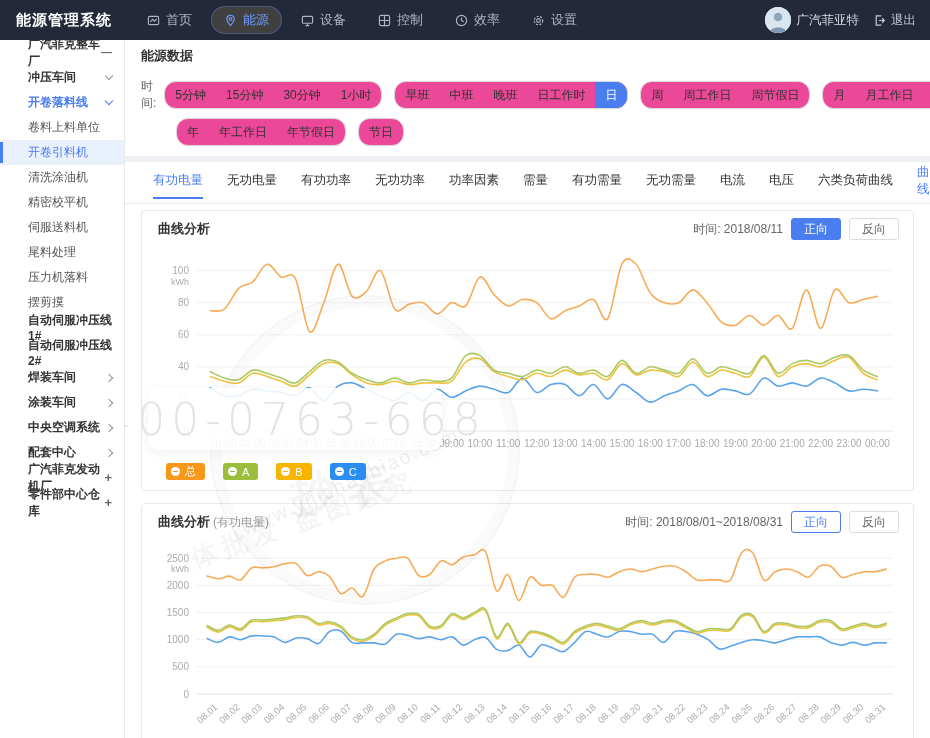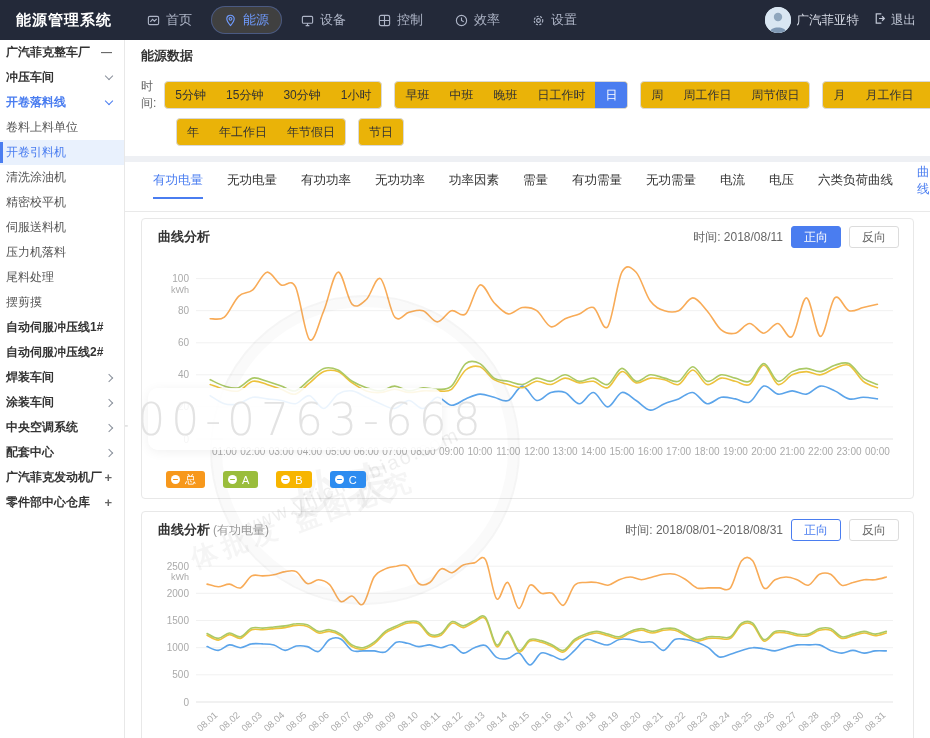--- a/index.html
+++ b/index.html
@@ -8,54 +8,54 @@
   
   .topbar { height:40px; background:#232939; display:flex; align-items:center; padding:0 14px 0 16px; position:relative; z-index:60; }
   .logo { color:#fff; font-size:15px; font-weight:bold; letter-spacing:1px; margin-right:22px; }
   .nav { display:flex; align-items:center; gap:6px; }
   .nav-item { display:flex; align-items:center; gap:6px; color:#aeb5c7; font-size:13px; padding:5px 13px; border-radius:15px; cursor:pointer; }
   .nav-item svg { display:block; }
   .nav-item.active { background:#404040; color:#6f9bff; box-shadow:inset 0 0 0 1px rgba(96,140,255,.35); }
   .top-right { margin-left:auto; display:flex; align-items:center; gap:6px; }
   .avatar { width:26px; height:26px; border-radius:50%; background:#d9e6f2; overflow:hidden; display:flex; align-items:center; justify-content:center; cursor:pointer; }
   .uname { color:#d7dbe6; font-size:12.5px; margin-right:8px; }
-  .logout { display:flex; gap:5px; color:#c2c8d6; font-size:12.5px; cursor:pointer; }
+  .logout { display:flex; align-items:center; gap:5px; color:#c2c8d6; font-size:12.5px; cursor:pointer; }
 
   
   .layout { display:flex; height:698px; }
   .sidebar { width:125px; flex-shrink:0; background:#fff; border-right:1px solid #e8e8e8; overflow:hidden; }
   .side-head { height:34px; display:flex; align-items:center; justify-content:space-between; padding:0 12px 0 14px; color:#9aa0aa; font-size:12px; border-bottom:1px solid #efefef; }
   .side-head .hicon { color:#6a7widt080; cursor:pointer; color:#666; }
   .side-list { list-style:none; }
-  .side-item { height:25px; display:flex; align-items:center; justify-content:space-between; padding:0 12px 0 6px; font-size:12px; color:#555; cursor:pointer; position:relative; }
+  .side-item { height:25px; display:flex; align-items:center; justify-content:space-between; padding:0 12px 0 28px; font-size:12px; color:#555; cursor:pointer; position:relative; }
   .side-item.bold { color:#333; font-weight:600; }
   .side-item.blue { color:#4a7df0; font-weight:600; }
   .side-item.selected { background:#e9f1fd; color:#4a7df0; }
   .side-item.selected::before { content:""; position:absolute; left:0; top:2px; bottom:2px; width:3px; background:#4a7df0; }
   .chev { width:6px; height:6px; border-right:1.4px solid #8b919c; border-bottom:1.4px solid #8b919c; display:inline-block; }
   .chev.down { transform:rotate(45deg); margin-top:-3px; }
   .chev.right { transform:rotate(-45deg); }
   .chev.blue { border-color:#4a7df0; }
   .pm { font-size:13px; color:#666; line-height:1; }
 
   .main { flex:1; position:relative; background:#eef0f4; overflow:hidden; }
 
   
   .filter-card { background:#fff; padding:7px 16px 10px; margin-bottom:6px; }
   .f-title { font-size:13px; font-weight:bold; color:#333; padding-bottom:7px; }
   .f-row { display:flex; align-items:center; margin-top:6px; }
   .f-row2 { padding-left:27px; }
   .t-label { font-size:12px; color:#666; margin-right:8px; }
-  .fgroup { display:inline-flex; border:1px solid #d9d9d9; border-radius:4px; overflow:hidden; background:#eab308; margin-right:12px;justify-content:flex-end; }
+  .fgroup { display:inline-flex; border:1px solid #d9d9d9; border-radius:12px; overflow:hidden; background:#ec4899; margin-right:12px;justify-content:flex-end; }
   .fbtn { padding:0 10px; height:26px; line-height:26px; font-size:12px; color:#333; cursor:pointer; white-space:nowrap; }
   .fbtn.selected { background:#4a7df0; color:#fff; }
 
   
   .content-card { background:#fff; min-height:612px; padding-bottom:4px; }
-  .tabbar { display:flex; align-items:center; border-bottom:1px solid #e9e9e9; padding:0 16px 12px 28px; }
+  .tabbar { display:flex; align-items:center; border-bottom:1px solid #e9e9e9; padding:0 16px 4px 28px; }
   .tab { font-size:12.5px; color:#333; padding:10px 0 8px; margin-right:24px; cursor:pointer; border-bottom:2px solid transparent; white-space:nowrap; }
   .tab.active { color:#4a7df0; border-bottom-color:#4a7df0; }
   .view-toggle { margin-left:auto; display:flex; align-items:center; font-size:12.5px; }
   .vt-curve { color:#4a7df0; cursor:pointer; }
 
   .chart-card { border:1px solid #e8e8e8; border-radius:4px; margin:6px 16px 12px; background:#fff; }
   .chart-head { display:flex; align-items:center; height:36px; padding:0 14px 0 16px; }
   .c-title { font-size:13px; font-weight:bold; color:#333; }
   .c-sub { font-size:12px; color:#999; font-weight:normal; margin-left:3px; }
   .c-right { margin-left:auto; display:flex; align-items:center; gap:8px; }
@@ -185,24 +185,24 @@
         <li class="side-item">
           <span>清洗涂油机</span>
         </li>
         <li class="side-item">
           <span>精密校平机</span>
         </li>
         <li class="side-item">
           <span>伺服送料机</span>
         </li>
         <li class="side-item">
+          <span>尾料处理</span>
+        </li>
+        <li class="side-item">
           <span>压力机落料</span>
-        </li>
-        <li class="side-item">
-          <span>尾料处理</span>
         </li>
         <li class="side-item">
           <span>摆剪摸</span>
         </li>
         <li class="side-item bold">
           <span>自动伺服冲压线1#</span>
         </li>
         <li class="side-item bold">
           <span>自动伺服冲压线2#</span>
         </li>

